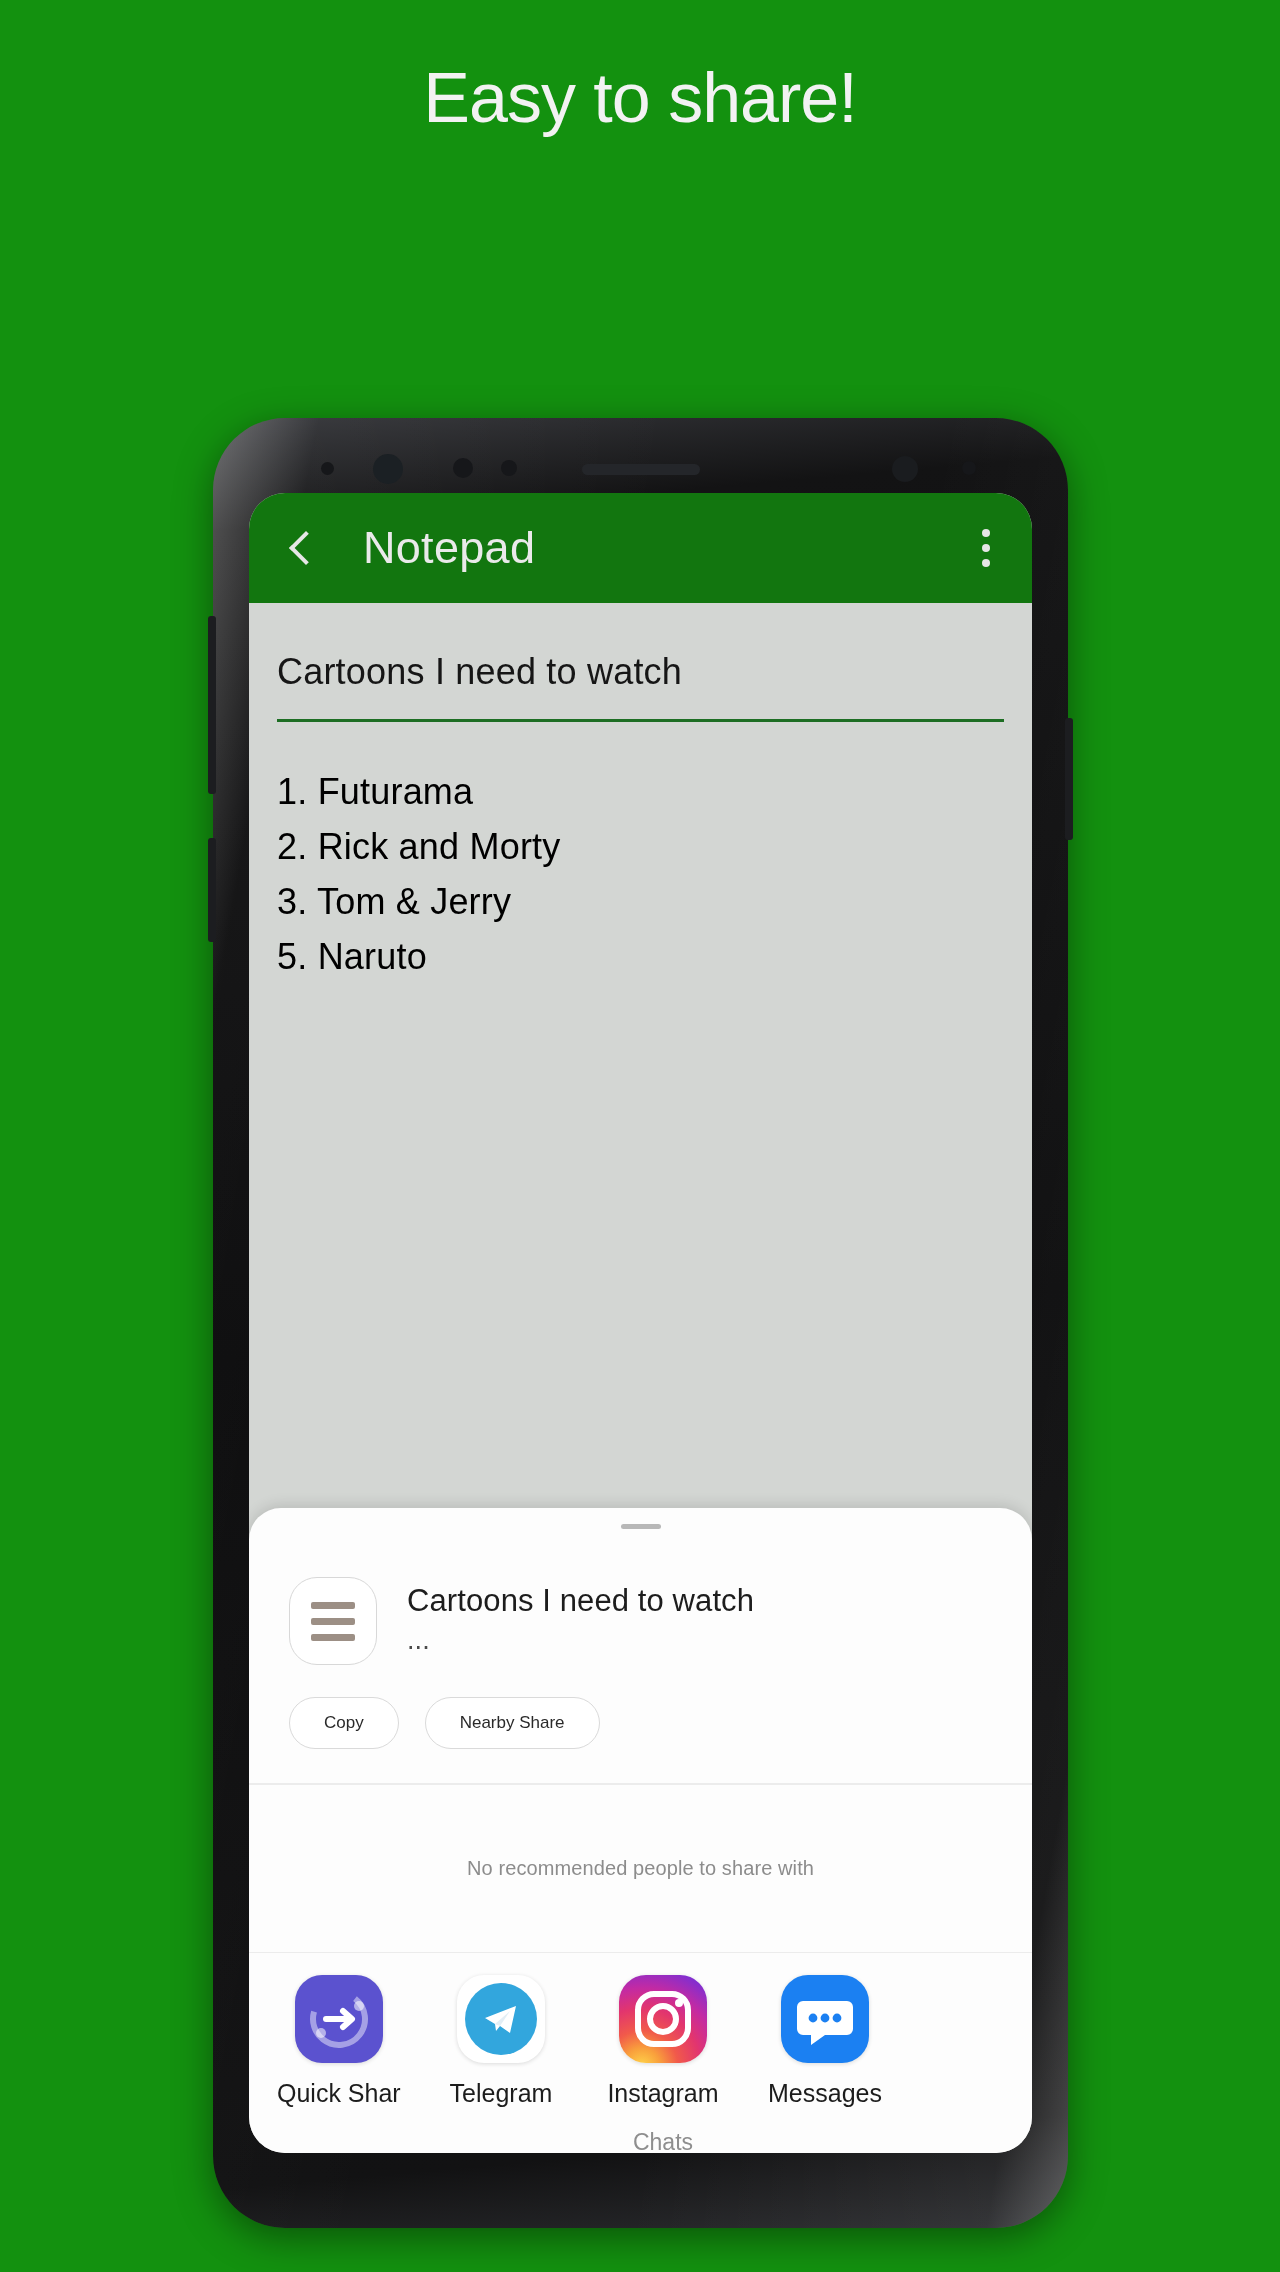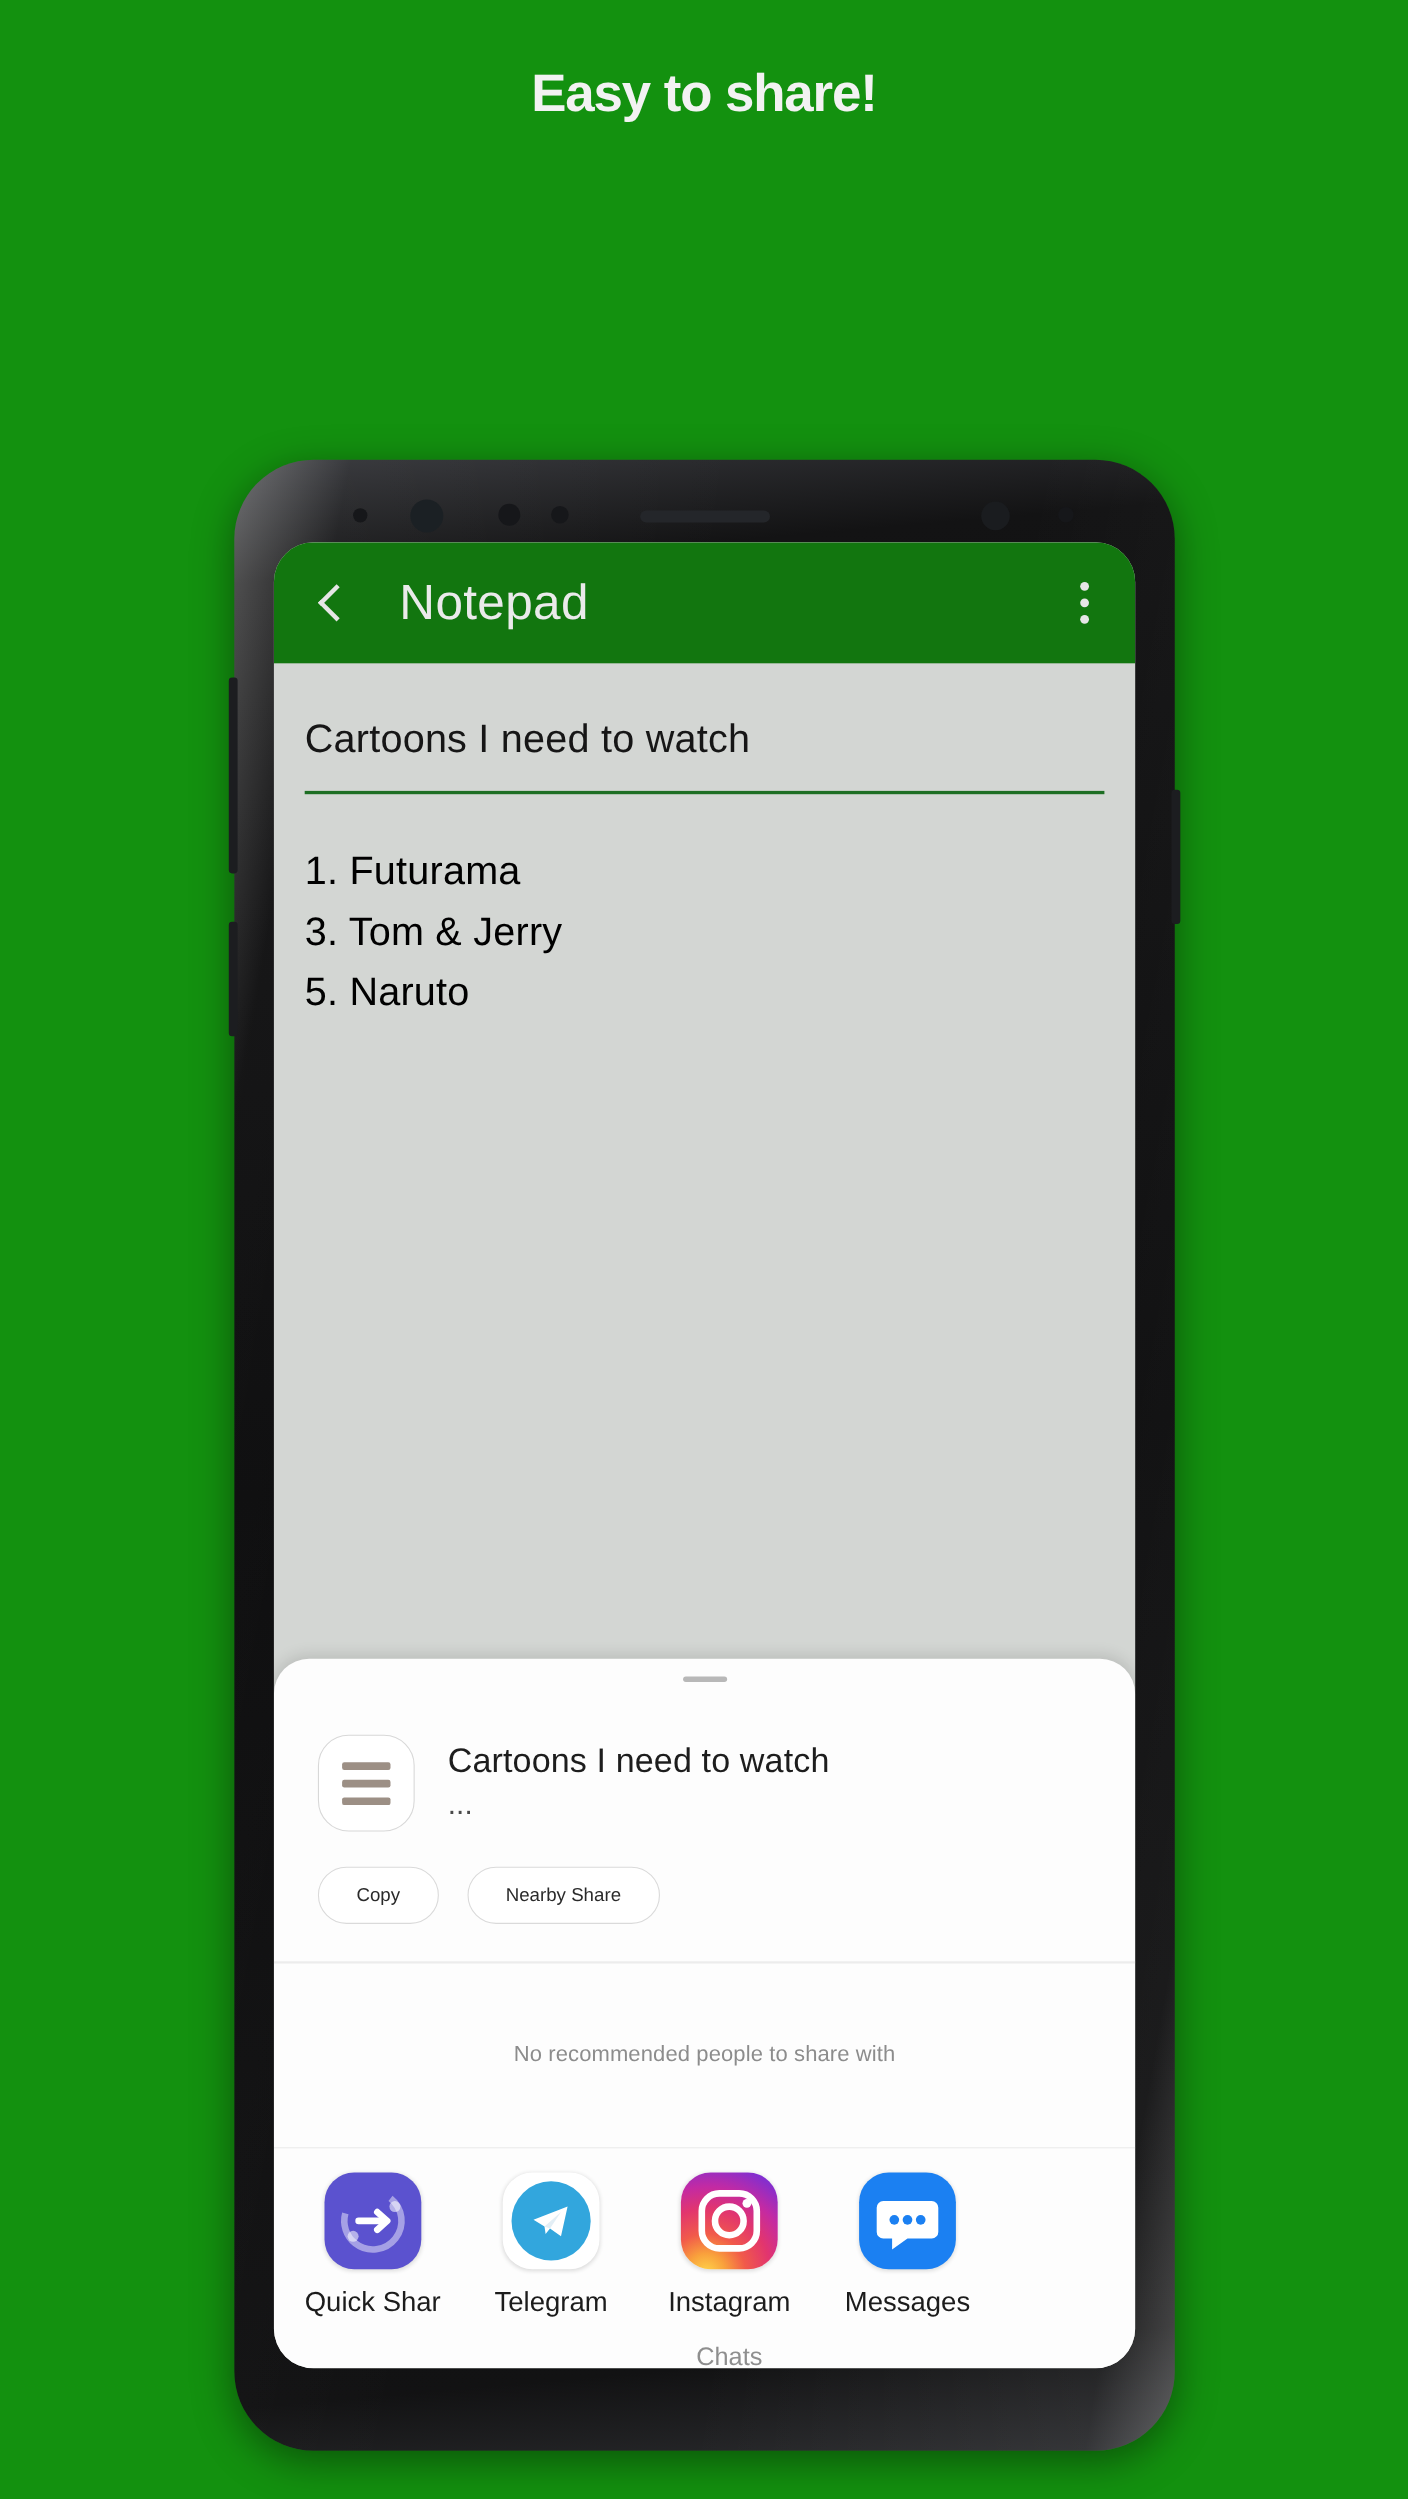--- a/index.html
+++ b/index.html
@@ -14,22 +14,22 @@
   }
 
   
   .headline {
     position: absolute;
     top: 58px;
     left: 0;
     width: 1280px;
     text-align: center;
     color: #f2f2f2;
-    font-size: 48px;
-    font-weight: bold;
+    font-size: 70px;
+    font-weight: normal;
     letter-spacing: -1px;
   }
 
   
   .phone {
     position: absolute;
     left: 213px;
     top: 418px;
     width: 855px;
     height: 1810px;
@@ -309,20 +309,21 @@
         <i></i>
       </div>
     </div>
 
     <div class="note-body">
       <div class="note-title-wrap">
         <div class="note-title">Cartoons I need to watch</div>
       </div>
       <ul class="note-list">
         <li>1. Futurama</li>
+        <li>2. Rick and Morty</li>
         <li>3. Tom &amp; Jerry</li>
         <li>5. Naruto</li>
       </ul>
     </div>
 
     <div class="sheet">
       <div class="sheet-handle"></div>
 
       <div class="preview">
         <div class="prev-icon">

